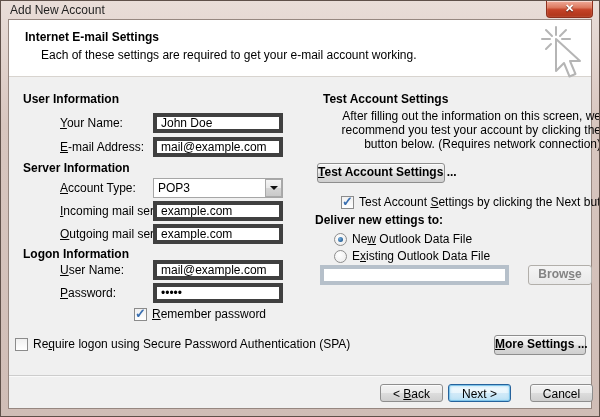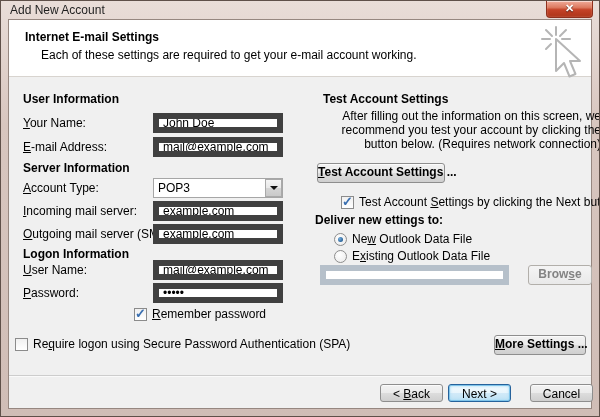--- a/index.html
+++ b/index.html
@@ -12,22 +12,22 @@
     background:linear-gradient(180deg,#f0ab99 0%,#dd7b61 40%,#c44227 55%,#ad3418 100%);
     border:1px solid #8f2f1c;border-top:none;border-radius:0 0 4px 4px;
     box-shadow:inset 0 1px 0 rgba(255,255,255,.5),inset 0 0 2px rgba(255,255,255,.35);
     color:#fff;text-align:center;font-weight:bold;font-size:11px;line-height:15px;text-shadow:0 1px 1px rgba(0,0,0,.6);}
   .client{position:absolute;left:7px;top:18px;right:7px;bottom:7px;background:#f0f0f0;border:1px solid #968780;}
   .header{position:absolute;top:0;left:0;right:0;height:56px;background:#fff;border-bottom:1px solid #d8d4cf;}
   .h-title{position:absolute;left:16px;top:10px;font-weight:bold;}
   .h-sub{position:absolute;left:32px;top:28px;}
   .sparkle{position:absolute;right:8px;top:4px;z-index:3;}
   .heading{position:absolute;font-weight:bold;white-space:nowrap;}
-  .label{position:absolute;line-height:20px;white-space:nowrap;}
-  .input{position:absolute;box-sizing:border-box;height:20px;border:6px solid #404040;background:#fff;
+  .label{position:absolute;line-height:20px;white-space:nowrap;margin-left:37px;}
+  .input{position:absolute;box-sizing:border-box;height:20px;border:4px solid #404040;background:#fff;
     font:12px "Liberation Sans",sans-serif;padding:1px 4px;color:#000;}
   .input.disabled{border-color:#b6c0ca;}
   .combo{position:absolute;left:144px;top:158px;width:130px;height:20px;box-sizing:border-box;border:1px solid #a6a6a6;background:#fff;}
   .combo-value{position:absolute;left:4px;top:2px;}
   .combo-btn{position:absolute;right:0;top:0;width:17px;height:18px;box-sizing:border-box;border:1px solid #a9a9a9;
     background:linear-gradient(180deg,#f5f5f5 0%,#e8e8e8 50%,#d5d5d5 50%,#c9c9c9 100%);}
   .combo-arrow{position:absolute;left:4px;top:6px;width:0;height:0;border-left:4px solid transparent;border-right:4px solid transparent;border-top:4px solid #111;}
   .checkrow{position:absolute;display:flex;align-items:center;gap:5px;white-space:nowrap;}
   .checkbox{width:13px;height:13px;box-sizing:border-box;border:1px solid #8b8b8b;background:linear-gradient(180deg,#f0f0f0,#fff);position:relative;flex:0 0 auto;}
   .checkbox .mark{display:none;position:absolute;left:0px;top:-3px;font-size:13px;font-weight:bold;color:#3a6fb0;}

